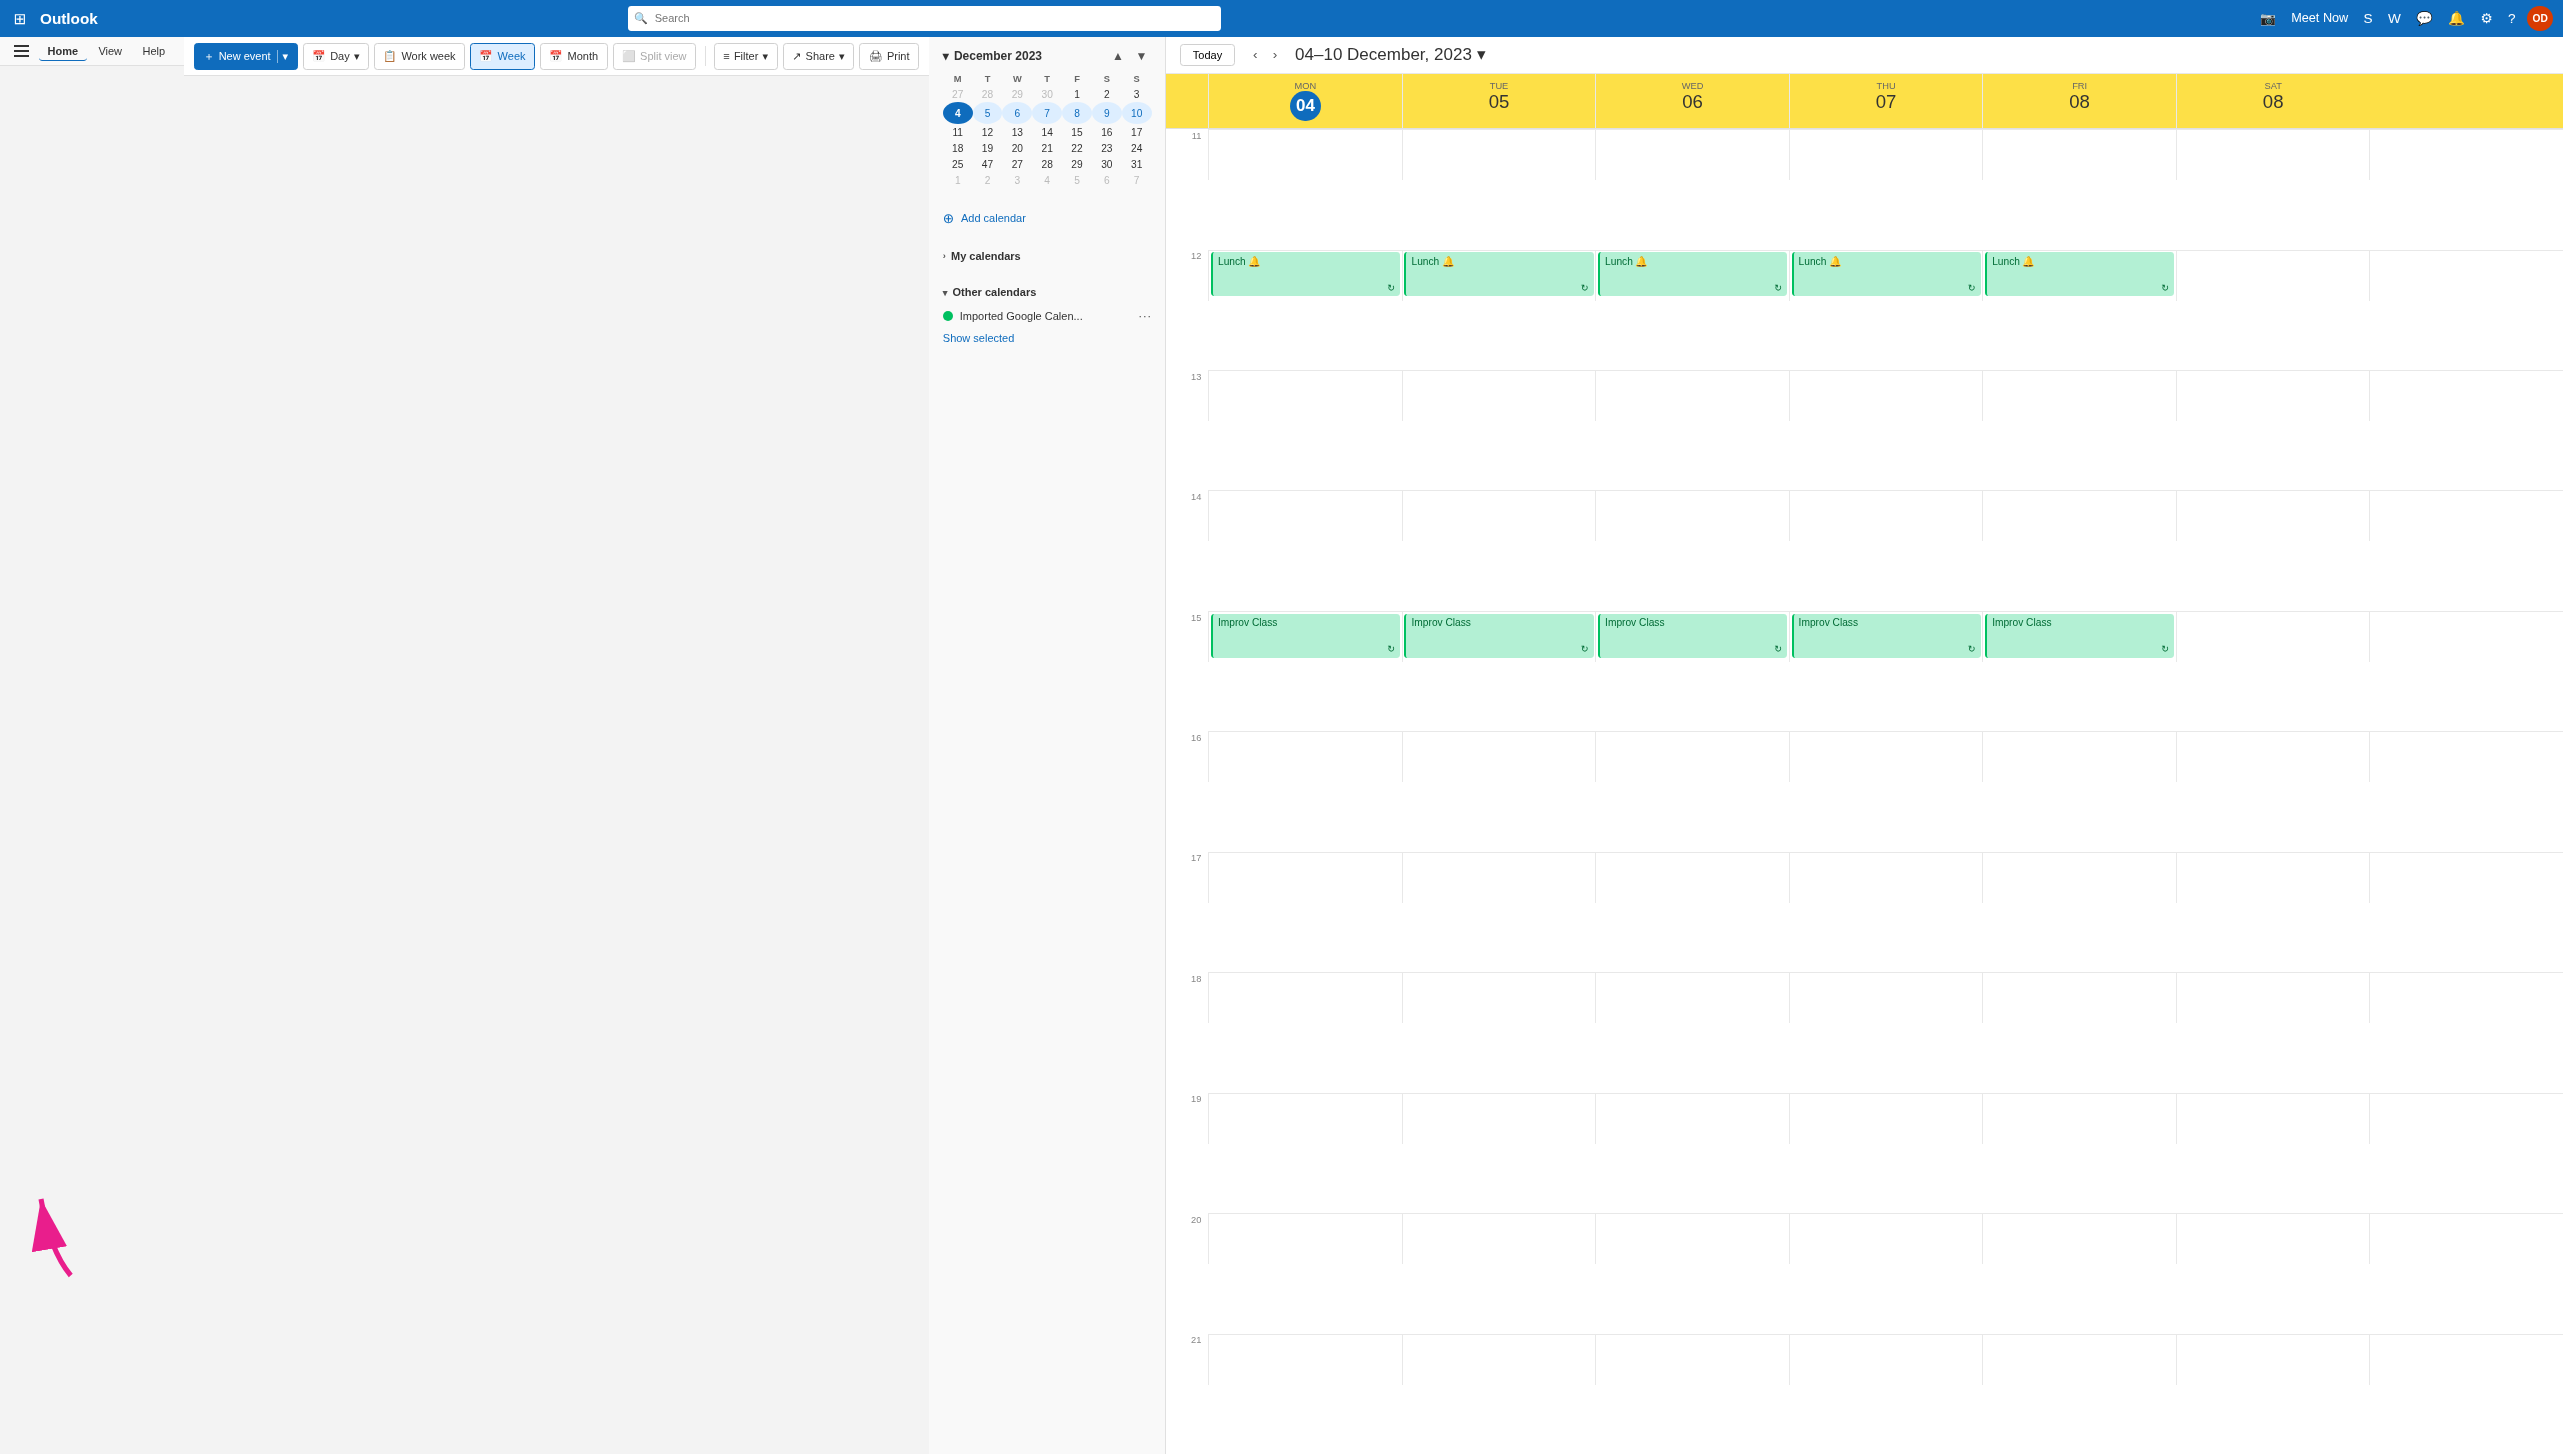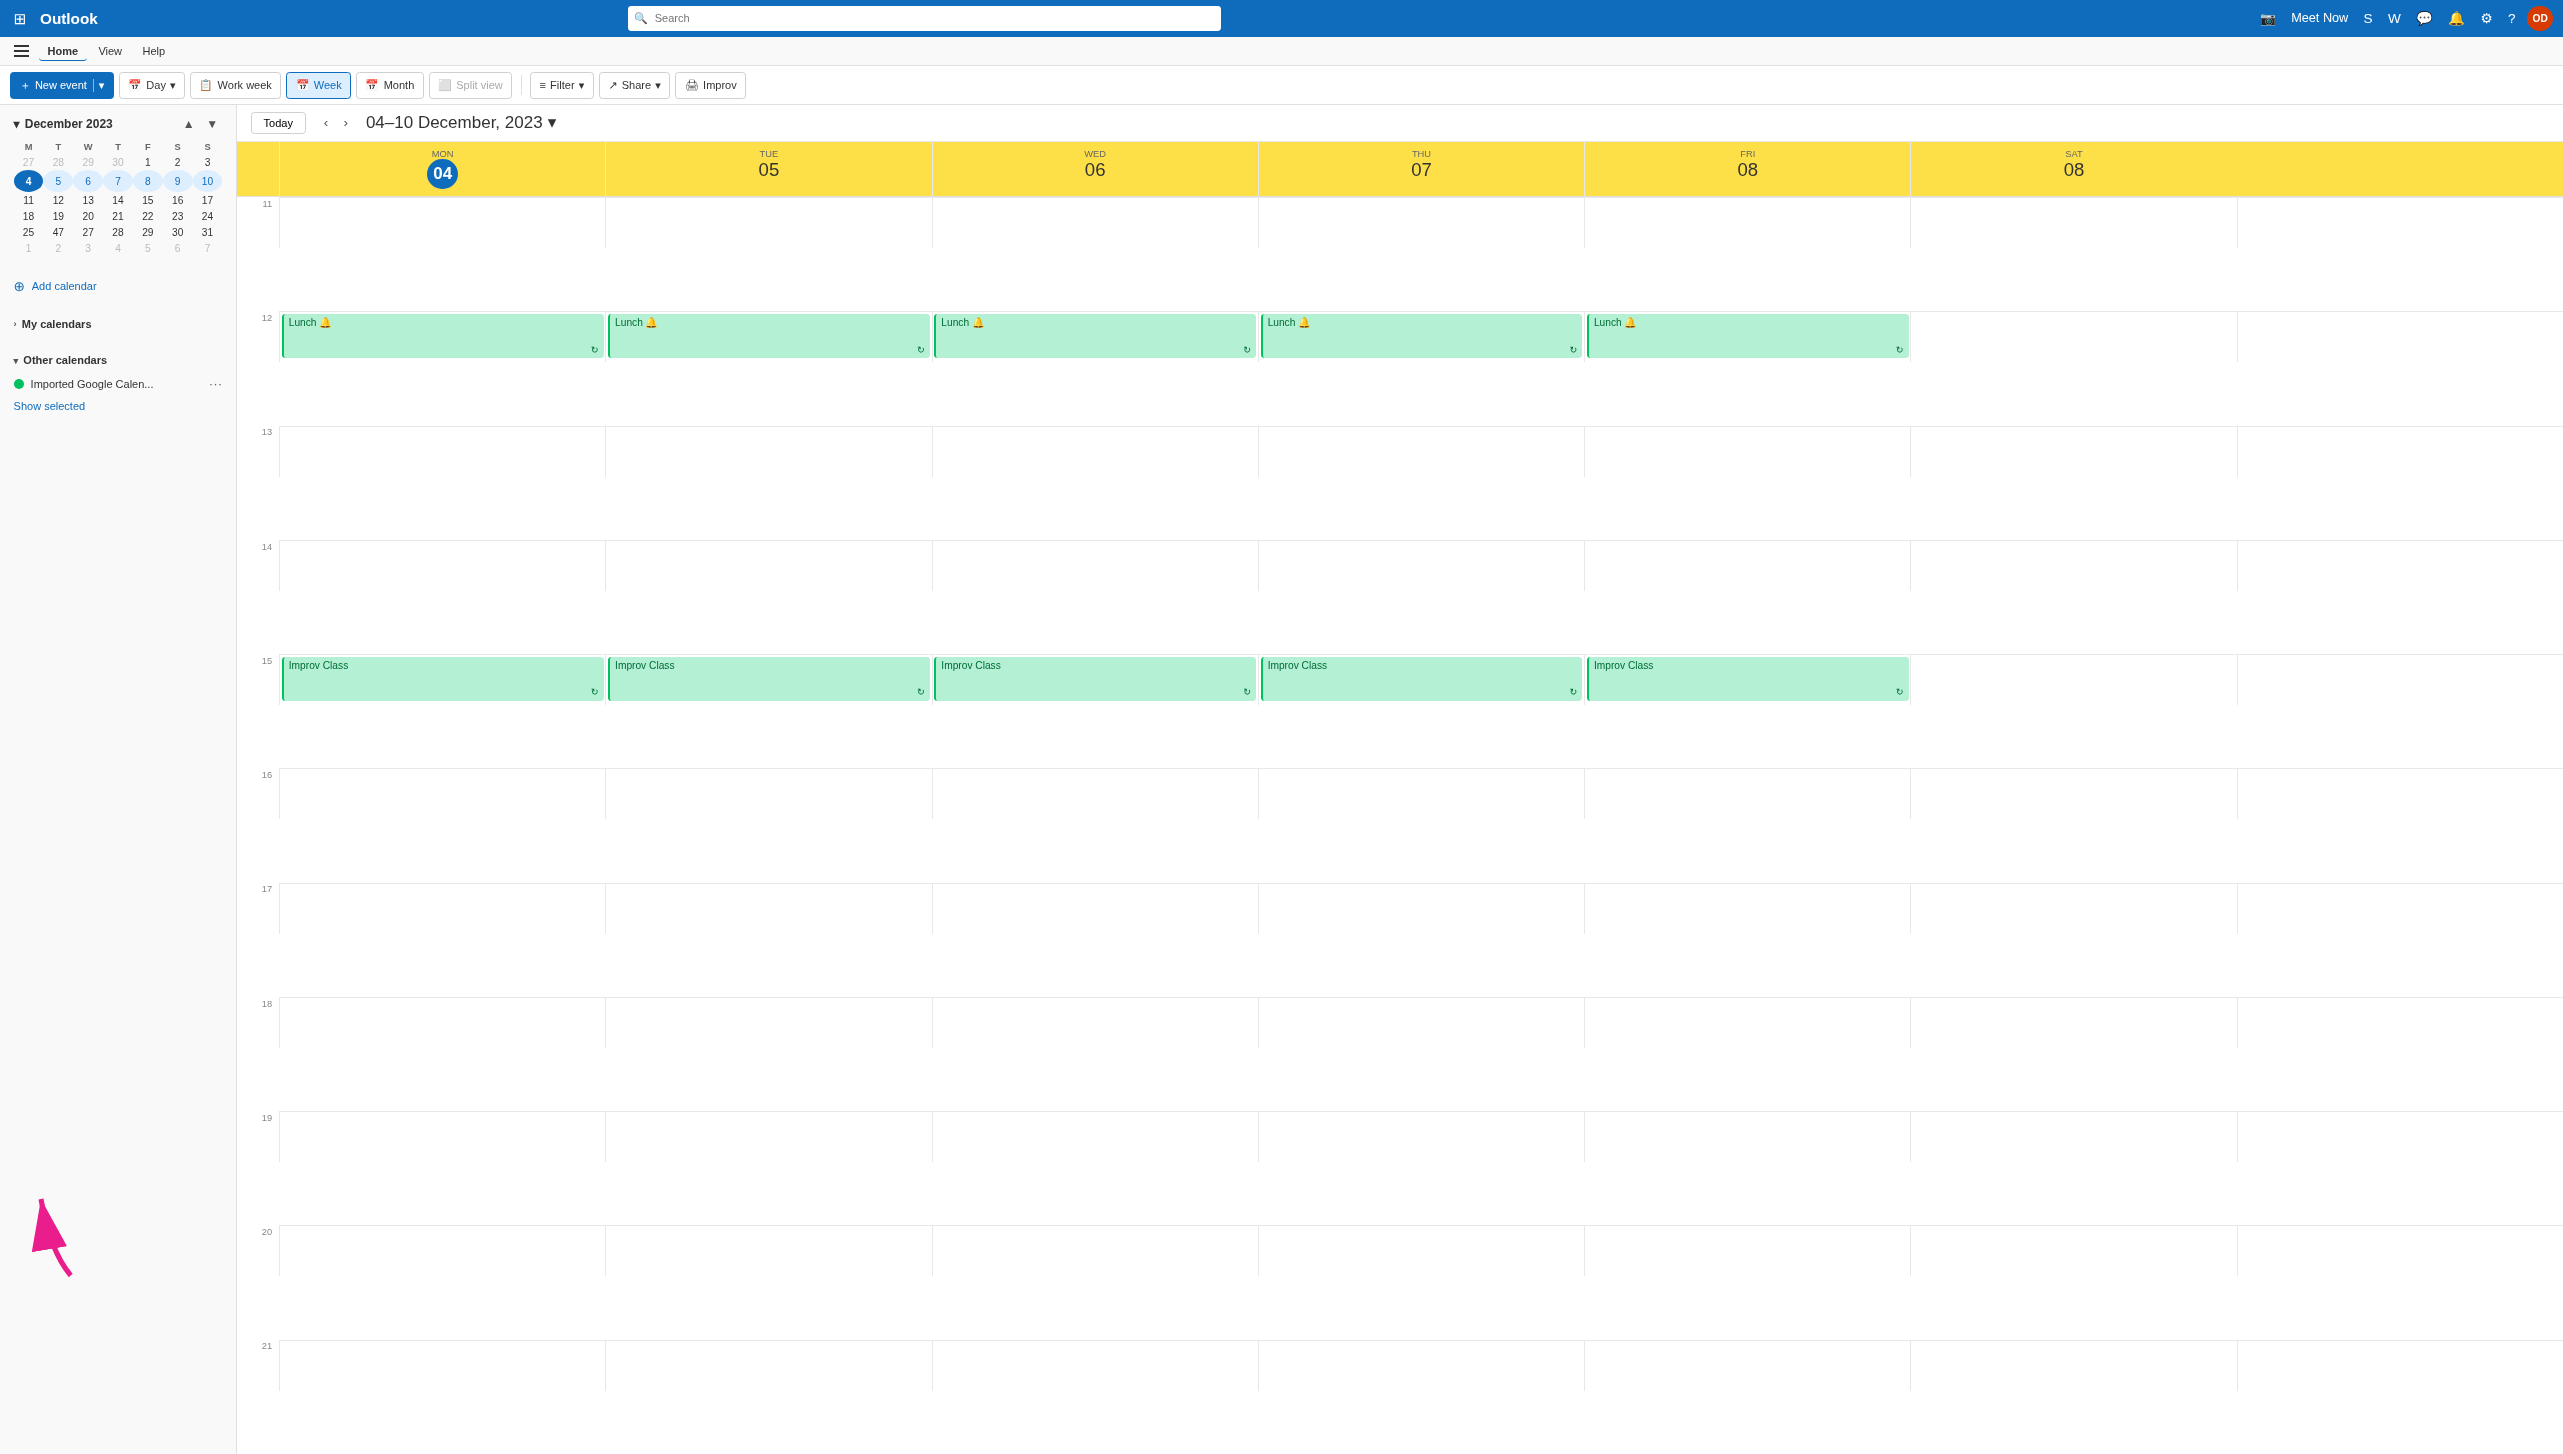--- a/index.html
+++ b/index.html
@@ -78,21 +78,21 @@
       align-items: center;
       justify-content: center;
       font-size: 10.2px;
       font-weight: 600;
       cursor: pointer;
     }
 
     
     .main-layout {
       display: flex;
-      flex-direction: column;
+      flex-direction: row;
       flex: 1;
       overflow: hidden;
     }
 
     
     .menu-bar {
       background: #f9f9f9;
       border-bottom: 0.8px solid #e0e0e0;
       display: flex;
       align-items: center;
@@ -508,21 +508,21 @@
       <span>Filter</span>
       <span>▾</span>
     </button>
     <button class="toolbar-btn">
       <span>↗</span>
       <span>Share</span>
       <span>▾</span>
     </button>
     <button class="toolbar-btn">
       <span>🖨</span>
-      <span>Improv</span>
+      <span>Print</span>
     </button>
   </div>
 
   <div class="content-area">
 
     <div class="sidebar">
 
       <div class="mini-cal">
         <div class="mini-cal-header">
           <div class="mini-cal-title">

